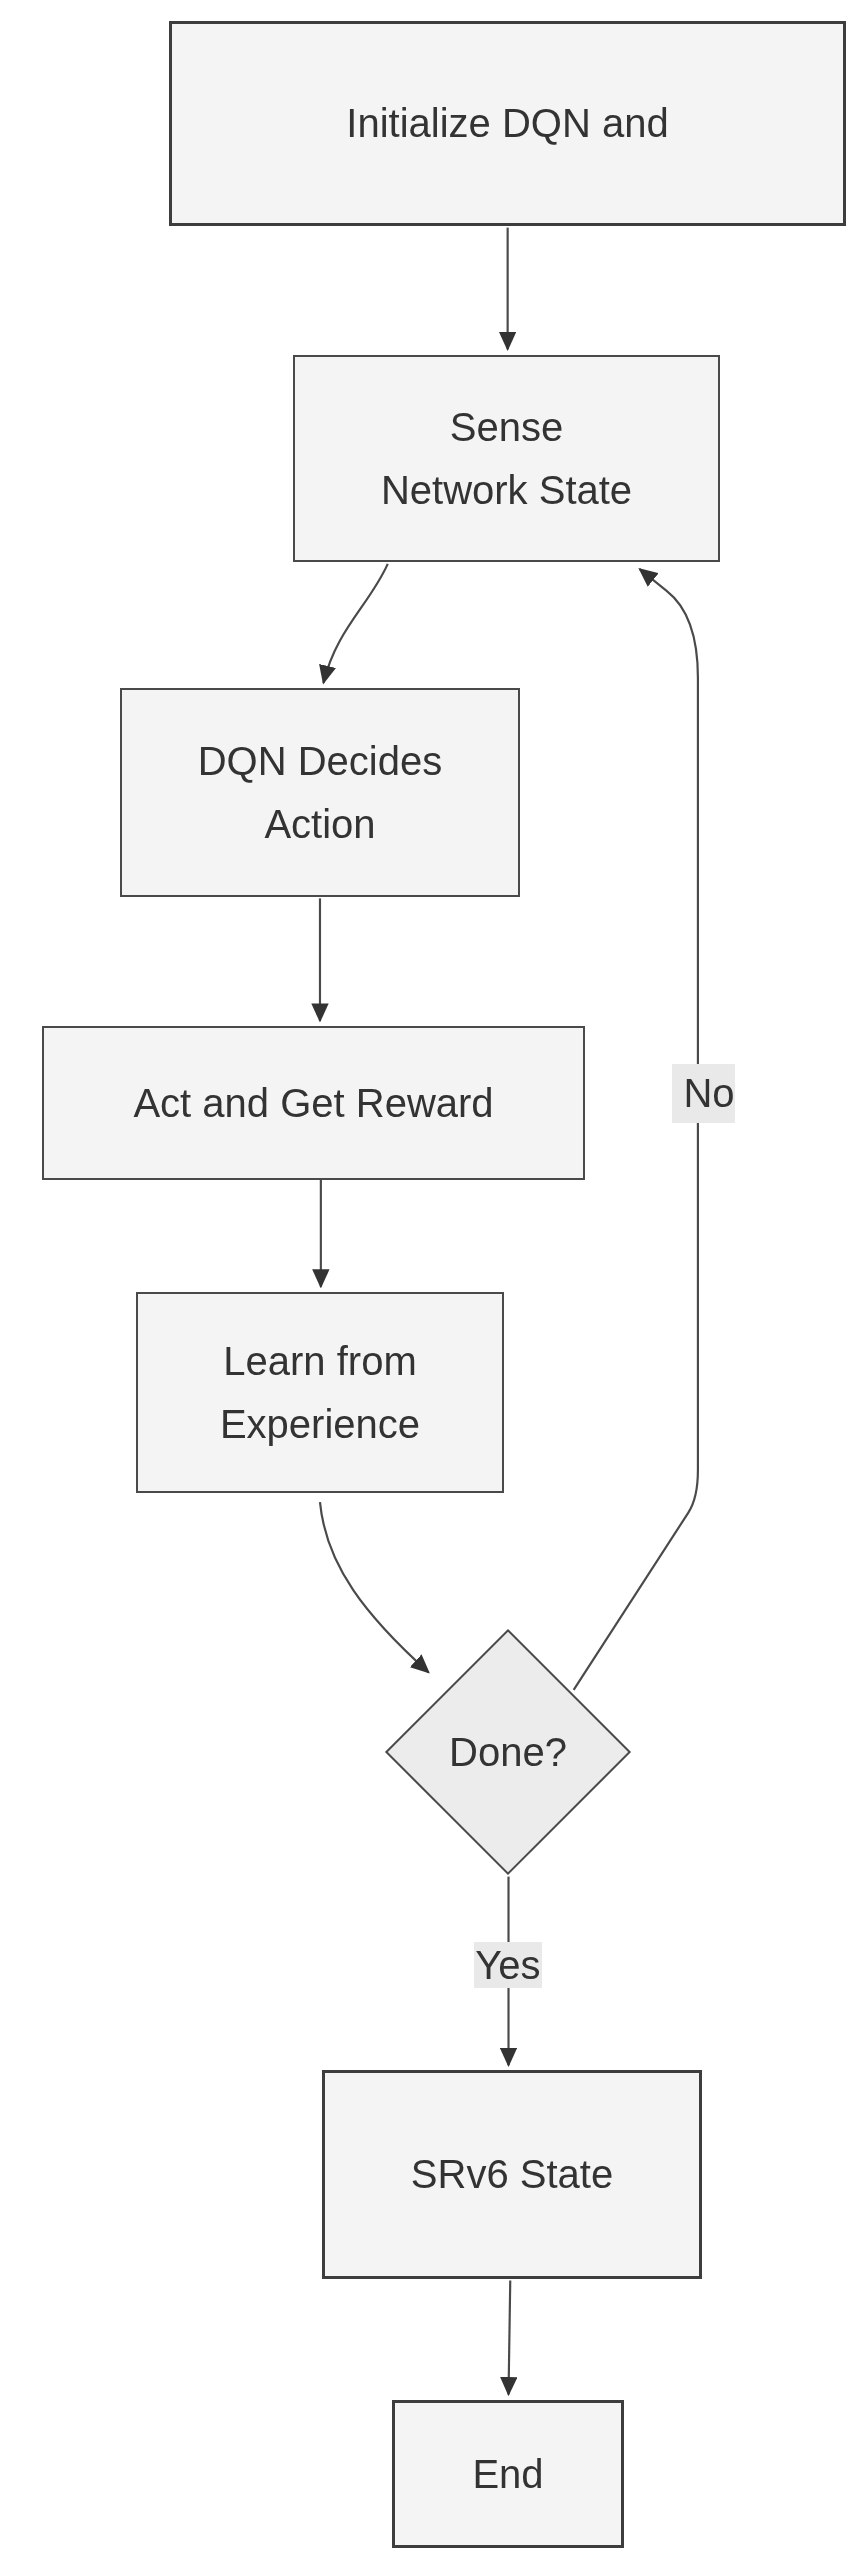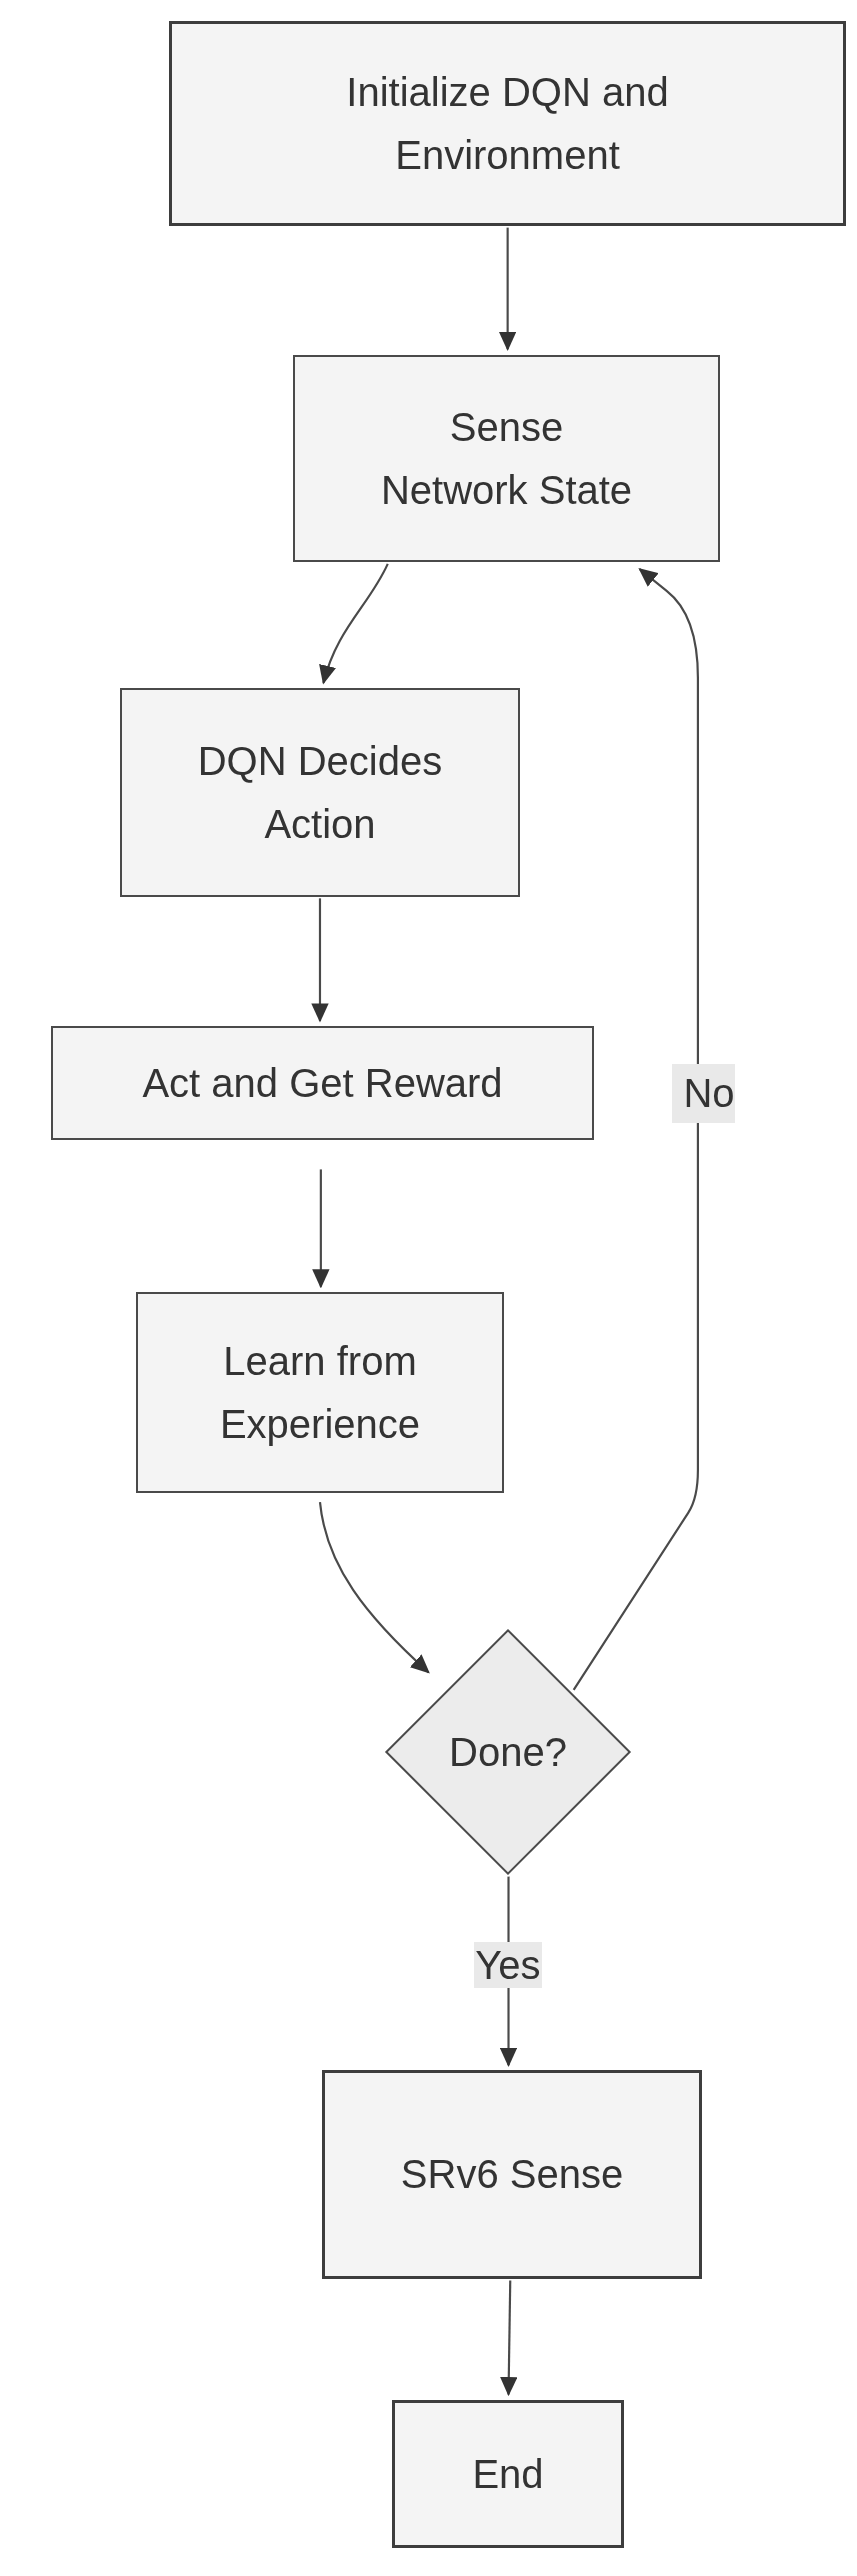--- a/index.html
+++ b/index.html
@@ -77,59 +77,58 @@
     <path d="M346,1346 L346,1481" marker-end="url(#arrow)"></path>
     <path d="M345,1729 C352,1802 398,1860 470,1925" marker-end="url(#arrow)"></path>
     <path d="M637,1945 L769,1741 Q780,1724 780,1692 L780,780 Q780,708 744,680 L713,655" marker-end="url(#arrow)"></path>
     <path d="M562,2160 L562,2377" marker-end="url(#arrow)"></path>
     <path d="M564,2625 L562,2756" marker-end="url(#arrow)"></path>
   </svg>
 
   <div class="node strong" style="left:149px;top:21px;width:677px;height:205px;">
     <div class="label">
       <span class="ln">Initialize DQN and</span>
-      <span class="ln">Environment</span>
     </div>
   </div>
 
   <div class="node" style="left:273px;top:355px;width:427px;height:207px;">
     <div class="label">
       <span class="ln">Sense</span>
       <span class="ln">Network State</span>
     </div>
   </div>
 
   <div class="node" style="left:100px;top:688px;width:400px;height:209px;">
     <div class="label">
       <span class="ln">DQN Decides</span>
       <span class="ln">Action</span>
     </div>
   </div>
 
-  <div class="node" style="left:31px;top:1026px;width:543px;height:114px;">
+  <div class="node" style="left:22px;top:1026px;width:543px;height:154px;">
     <div class="label">
       <span class="ln">Act and Get Reward</span>
     </div>
   </div>
 
   <div class="node" style="left:116px;top:1292px;width:368px;height:201px;">
     <div class="label">
       <span class="ln">Learn from</span>
       <span class="ln">Experience</span>
     </div>
   </div>
 
   <div class="diamond-shape"></div>
   <div class="diamond-label">
     <span>Done?</span>
   </div>
 
   <div class="node strong" style="left:302px;top:2070px;width:380px;height:209px;">
     <div class="label">
-      <span class="ln">SRv6 Sense</span>
+      <span class="ln">SRv6 State</span>
     </div>
   </div>
 
   <div class="node strong" style="left:372px;top:2400px;width:232px;height:148px;">
     <div class="label">
       <span class="ln">End</span>
     </div>
   </div>
 
   <div class="edge-label" style="left:652px;top:1064px;width:52px;height:59px;padding-left:11px;">

